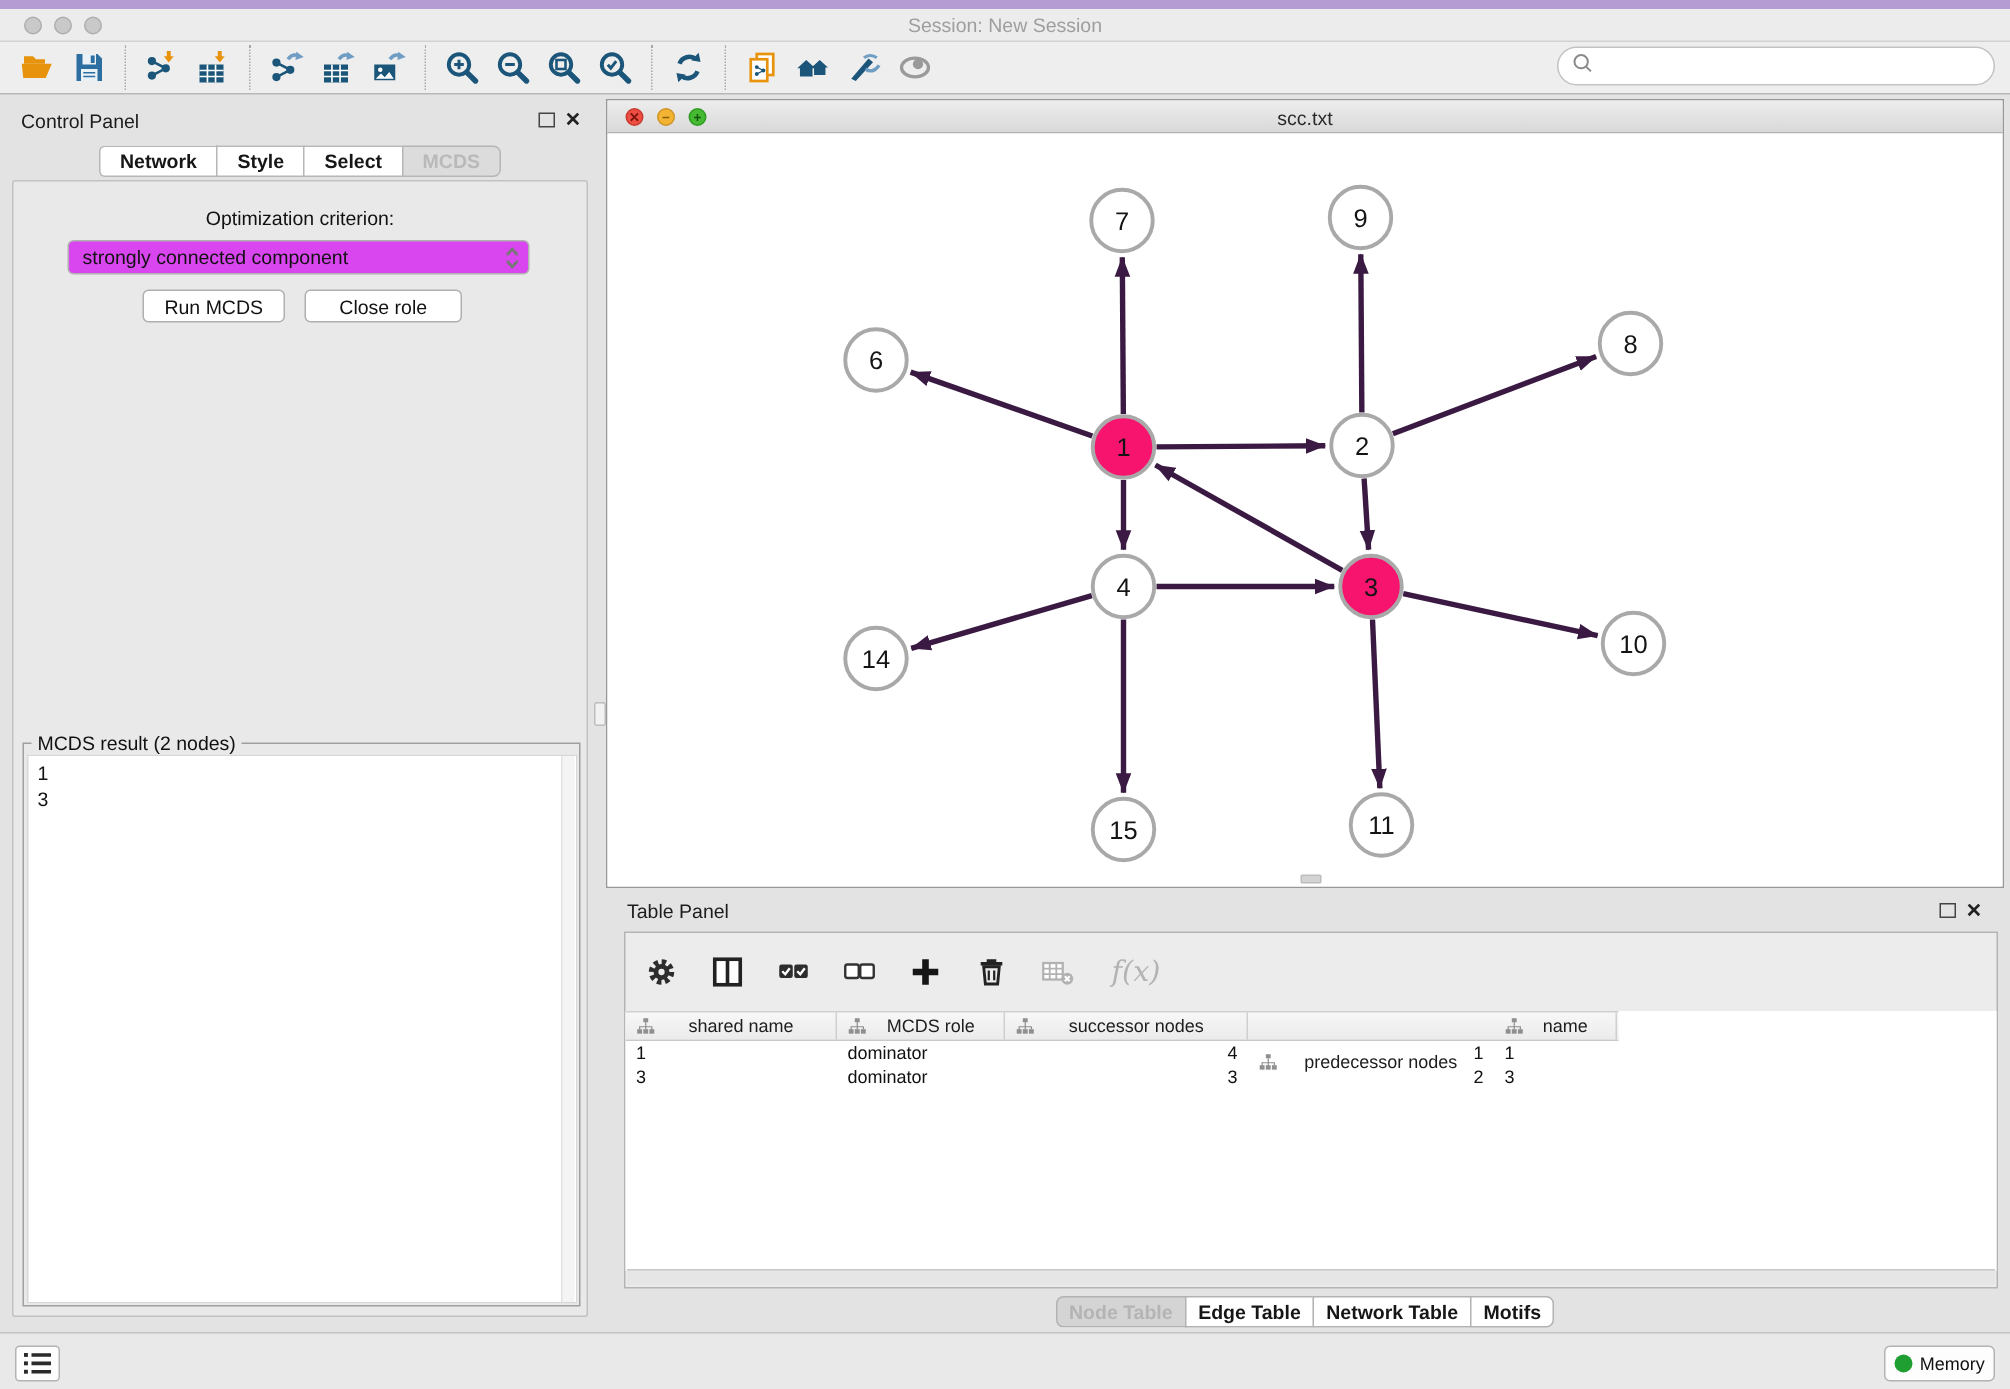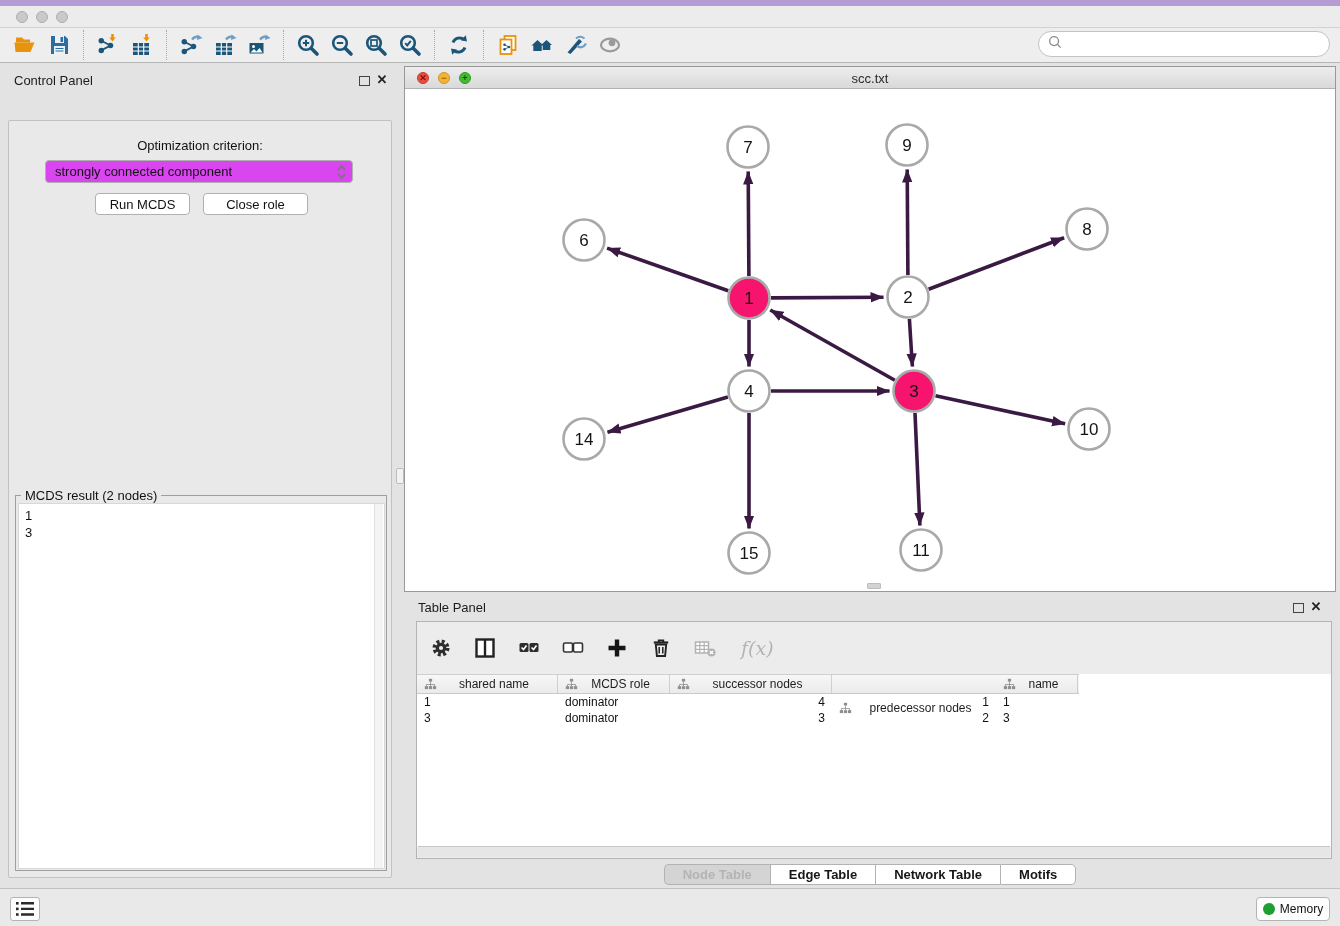--- a/index.html
+++ b/index.html
@@ -88,21 +88,21 @@
   #tbl-head { display:flex; height:20px; background:linear-gradient(#f7f7f7,#ebebeb);
     border-top:1px solid #cfcfcf; border-bottom:1px solid #c9c9c9; width:662px; }
   .th { display:flex; align-items:center; justify-content:center; gap:4px;
     border-right:1px solid #cfcfcf; font-size:12px; color:#1d1d1d; position:relative; }
   .th svg { width:13px; height:13px; position:absolute; left:7px; }
   .tr { display:flex; height:16px; }
   .td { font-size:12px; color:#111; padding:1px 7px 0 7px; overflow:hidden; }
   #tbl-hscroll { left:1px; bottom:1px; width:912px; height:11px; background:#e6e6e6;
     border-top:1px solid #c8c8c8; position:absolute; }
   #tp-tabs { left:0; top:269px; width:932px; display:flex; justify-content:center; }
-  .tab2 { height:21px; padding:0 18px; background:#fff; border:1px solid #b2b2b2; border-right:none;
+  .tab2 { height:21px; padding:0 8px; background:#fff; border:1px solid #b2b2b2; border-right:none;
     font-size:13px; font-weight:bold; color:#161616; display:flex; align-items:center; }
   .tab2:first-child { border-radius:5px 0 0 5px; }
   .tab2:last-child { border-right:1px solid #b2b2b2; border-radius:0 5px 5px 0; }
   .tab2.active { background:#d4d4d4; color:#b4b4b4; }
 
   
   #status-bar { left:0; top:888px; width:1340px; height:38px; background:#e9e9e9;
     border-top:1px solid #c2c2c2; }
   #list-btn { left:10px; top:8px; width:30px; height:24px; background:#fdfdfd;
     border:1px solid #b3b3b3; border-radius:3px; display:flex; align-items:center; justify-content:center; }
@@ -112,20 +112,21 @@
   #memory-dot { width:12px; height:12px; border-radius:50%; background:#1f9e32; }
 </style>
 </head>
 <body>
 
 <div id="desktop-strip" class="abs"></div>
 <div id="titlebar" class="abs">
   <div class="traffic inactive abs" style="left:16px"></div>
   <div class="traffic inactive abs" style="left:36px"></div>
   <div class="traffic inactive abs" style="left:56px"></div>
+  <div id="window-title" class="abs">Session: New Session</div>
 </div>
 <div id="toolbar" class="abs">
     <button class="tbtn">
       <svg viewBox="0 0 24 24">
         <path d="M3 4.5h6l2 2h6v3H3z" fill="#e8930e"></path>
         <path d="M1.5 9.5h20l-4 9.5H2.5z" fill="#e8930e"></path>
       </svg>
     </button>
     <button class="tbtn">
       <svg viewBox="0 0 24 24">
@@ -267,20 +268,26 @@
         <circle cx="8" cy="8" r="5" fill="none" stroke="#8a8a8a" stroke-width="1.5"></circle>
         <path d="M11.7 11.7l3.6 3.6" stroke="#8a8a8a" stroke-width="1.5"></path>
       </svg></span>
   <input id="search-input" placeholder="" style="">
 </div>
 
 <div id="control-panel" class="abs">
   <div id="cp-title" class="abs panel-title">Control Panel</div>
   <div class="abs" style="right:30px; top:6px;"><span class="float-glyph"></span></div>
   <div class="abs wbtn" style="right:10px; top:6px; font-weight:bold;">✕</div>
+  <div id="cp-tabs" class="abs">
+      <div class="tab">Network</div>
+      <div class="tab">Style</div>
+      <div class="tab">Select</div>
+      <div class="tab active">MCDS</div>
+    </div>
   <div id="cp-body" class="abs">
     <div id="opt-label" class="abs">Optimization criterion:</div>
     <div id="criterion-select" class="abs">
       <span>strongly connected component</span>
       <span id="criterion-stepper">
         <svg width="11" height="18" viewBox="0 0 11 18">
             <path d="M2 7L5.5 3L9 7" fill="none" stroke="#777" stroke-width="1.8"></path>
             <path d="M2 11L5.5 15L9 11" fill="none" stroke="#777" stroke-width="1.8"></path>
           </svg>
       </span>

